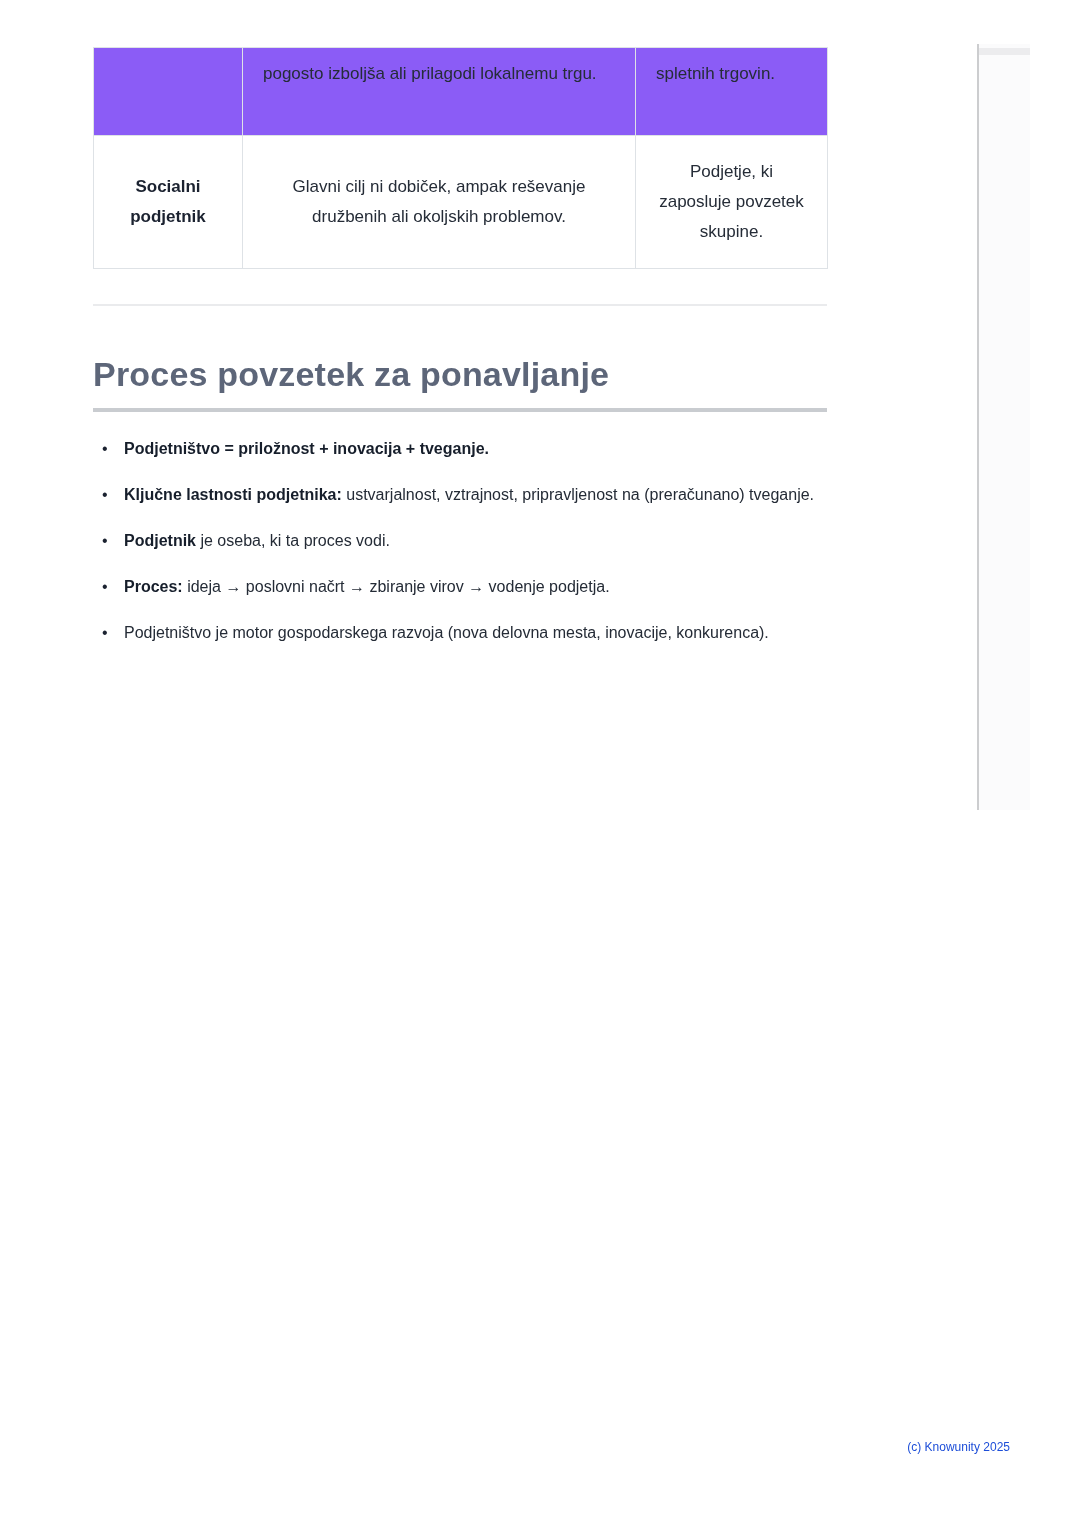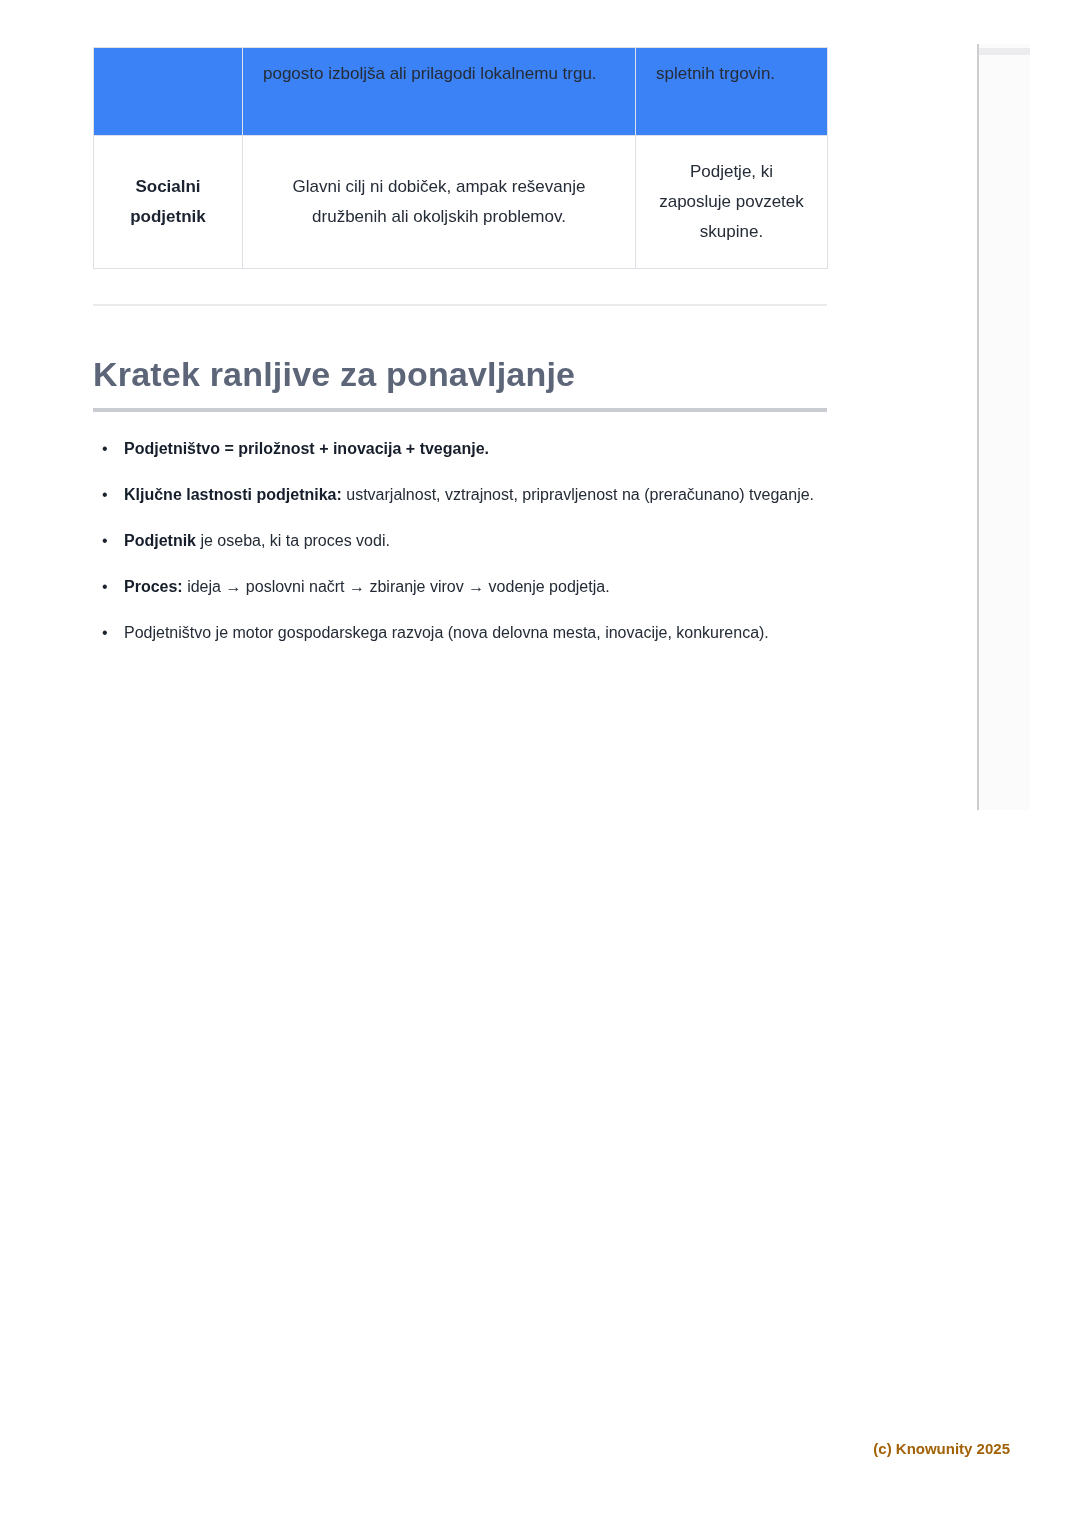--- a/index.html
+++ b/index.html
@@ -24,21 +24,21 @@
   }
   .doc-table td {
     border: 1px solid #dee2e6;
     padding: 11px 20px;
     font-size: 17px;
     line-height: 30px;
     color: #252c37;
     word-wrap: break-word;
   }
   .doc-table tr.row-alt td {
-    background: #3b82f6;
+    background: #8b5cf6;
     vertical-align: top;
   }
   .doc-table tr.row-plain td {
     background: #ffffff;
     vertical-align: middle;
   }
   .doc-table td.term-cell { font-weight: 700; color: #1b2230; }
   .doc-table tr.row-alt { height: 88px; }
   .doc-table tr.row-plain { height: 133px; text-align: center; }
 
@@ -120,23 +120,22 @@
     right: 0;
     height: 7px;
     background: #ececee;
   }
 
   
   .copyright {
     position: absolute;
     top: 1440px;
     right: 70px;
-    font-size: 15px;
-    color: #a16207;
-    font-weight: bold;
+    font-size: 12px;
+    color: #1d4ed8;
   }
 </style>
 </head>
 <body>
 
 <table class="doc-table">
   <colgroup>
     <col style="width:149px">
     <col style="width:393px">
     <col style="width:192px">
@@ -150,21 +149,21 @@
     <tr class="row-plain">
       <td class="term-cell">Socialni podjetnik</td>
       <td>Glavni cilj ni dobiček, ampak reševanje družbenih ali okoljskih problemov.</td>
       <td>Podjetje, ki zaposluje povzetek skupine.</td>
     </tr>
   </tbody>
 </table>
 
 <div class="section-divider"></div>
 
-<h1 class="section-heading">Kratek ranljive za ponavljanje</h1>
+<h1 class="section-heading">Proces povzetek za ponavljanje</h1>
 
 <div class="heading-rule"></div>
 
 <ul class="summary-list">
   <li>
     <span class="b">Podjetništvo = priložnost + inovacija + tveganje.</span><span></span>
   </li>
   <li>
     <span class="b">Ključne lastnosti podjetnika:</span><span> ustvarjalnost, vztrajnost, pripravljenost na (preračunano) tveganje.</span>
   </li>

